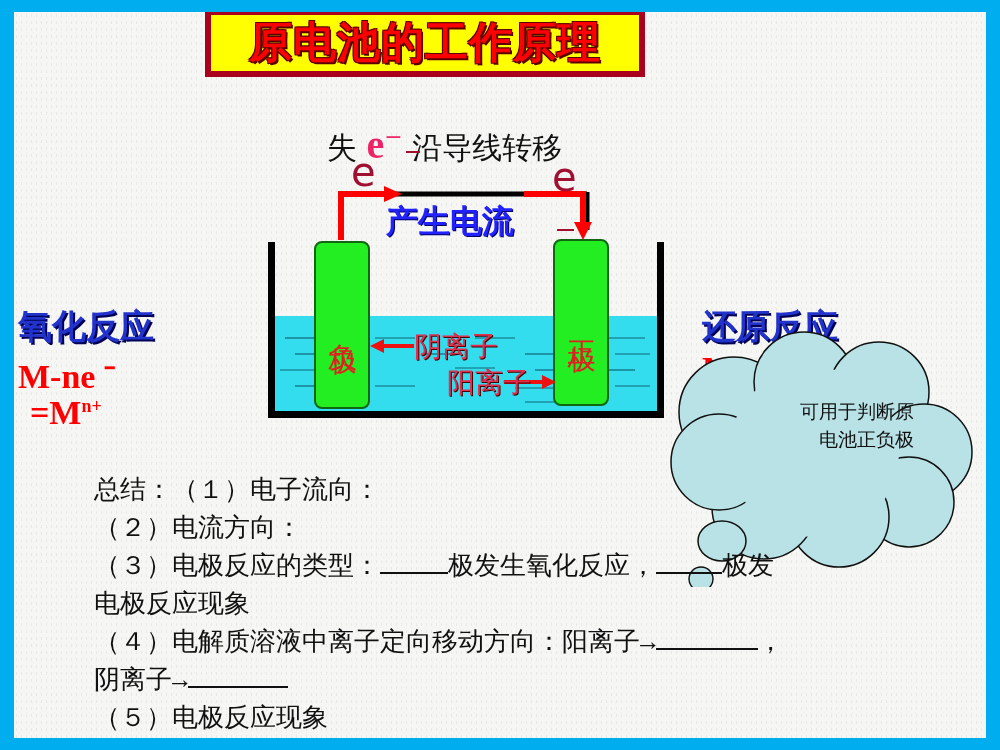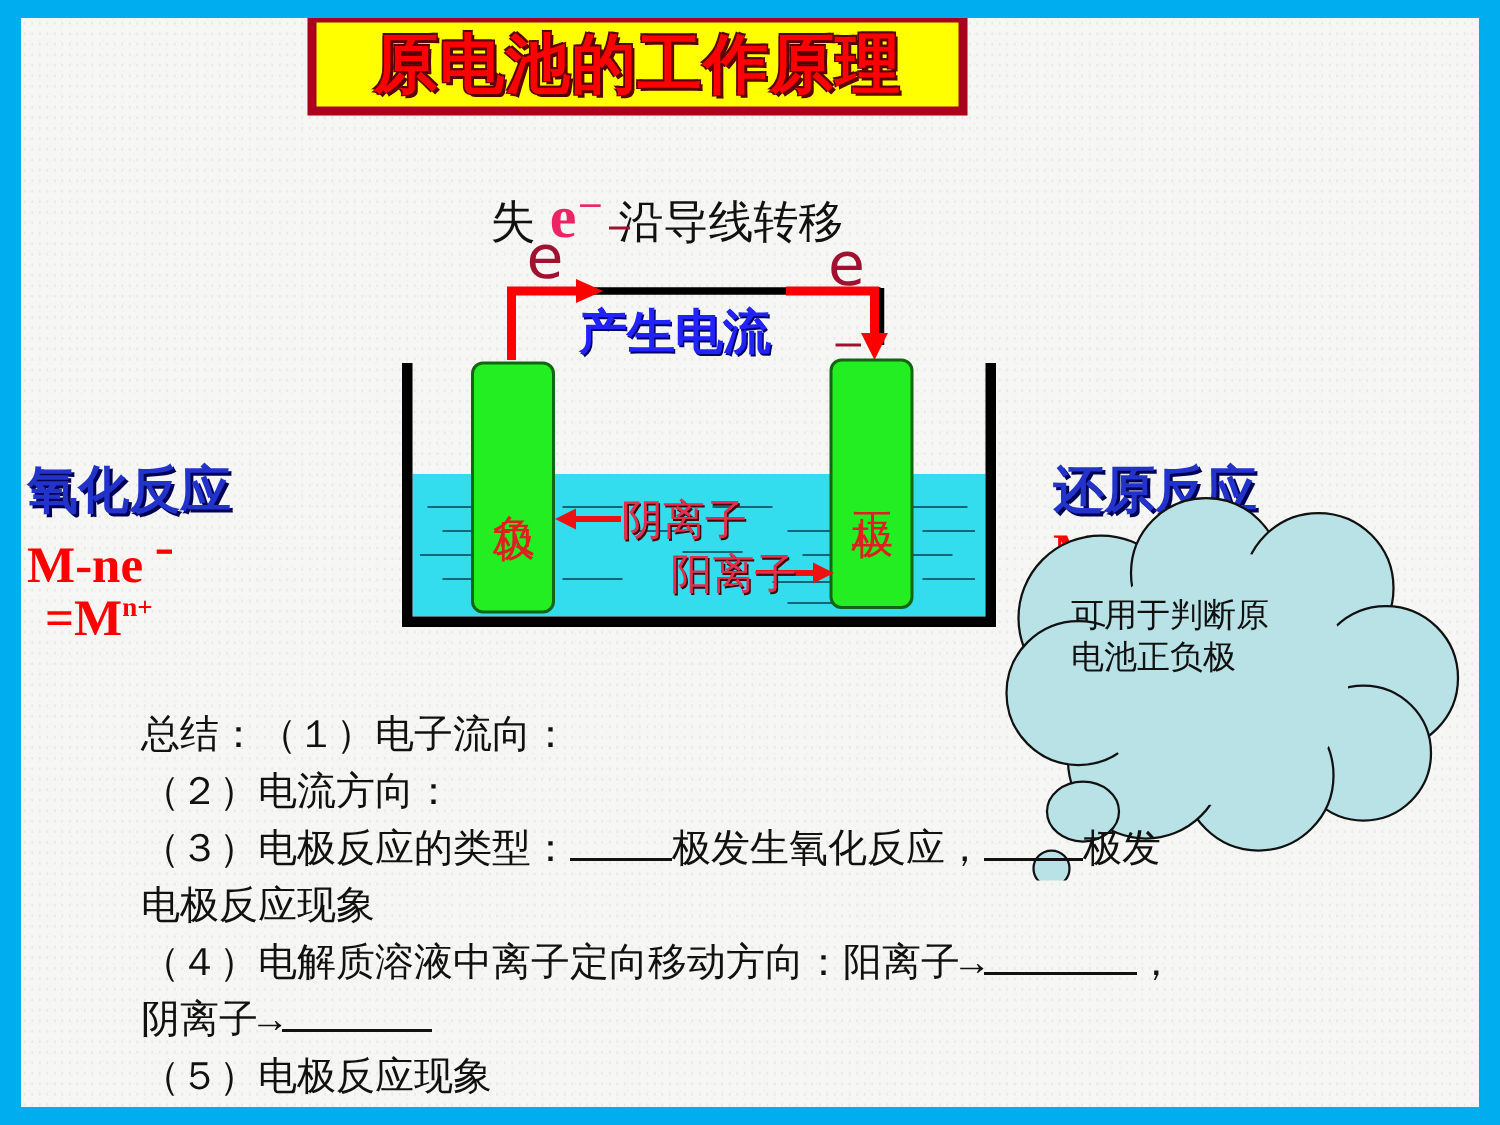--- a/index.html
+++ b/index.html
@@ -19,21 +19,21 @@
   .gen-current { left:372px; top:188px; font-size:32px; font-weight:bold; color:#2222FF; text-shadow:1px 1px 0 #000066; }
   .beaker { left:254px; top:230px; width:396px; height:176px; border-left:7px solid #000; border-right:7px solid #000; border-bottom:7px solid #000; box-sizing:border-box; }
   .liquid { left:261px; top:304px; width:382px; height:95px; background:#33DDEE; }
   .electrode { width:56px; background:#22EE22; border:2px solid #116611; border-radius:8px; box-sizing:border-box;
     display:flex; align-items:center; justify-content:center; }
   .electrode span { color:#E02020; font-size:28px; line-height:36px; writing-mode:vertical-rl; text-orientation:upright; letter-spacing:4px; }
   .ion { font-size:28px; color:#E03050; text-shadow:1px 1px 0 #400; }
   .left-title { left:4px; top:292px; font-size:34px; font-weight:bold; color:#2233CC; text-shadow:2px 2px 0 #000055; }
   .red-formula { color:#FF0000; font-family:"Liberation Serif", serif; font-weight:bold; font-size:34px; }
   .right-title { left:688px; top:292px; font-size:34px; font-weight:bold; color:#2233CC; text-shadow:2px 2px 0 #000055; }
-  .cloud-text { left:700px; top:385px; width:200px; text-align:left; font-size:22px; line-height:28px; color:#111; }
+  .cloud-text { left:700px; top:385px; width:200px; text-align:right; font-size:19px; line-height:28px; color:#111; }
   .summary { left:80px; top:460px; width:870px; font-size:26px; line-height:38px; color:#111; font-family:Liberation Mono, monospace; }
   .summary div { white-space:nowrap; }
   .blank { display:inline-block; border-bottom:2px solid #111; height:24px; vertical-align:baseline; }
 </style>
 </head>
 <body>
 
 <div class="slide">
 
   <div class="abs title-box">

